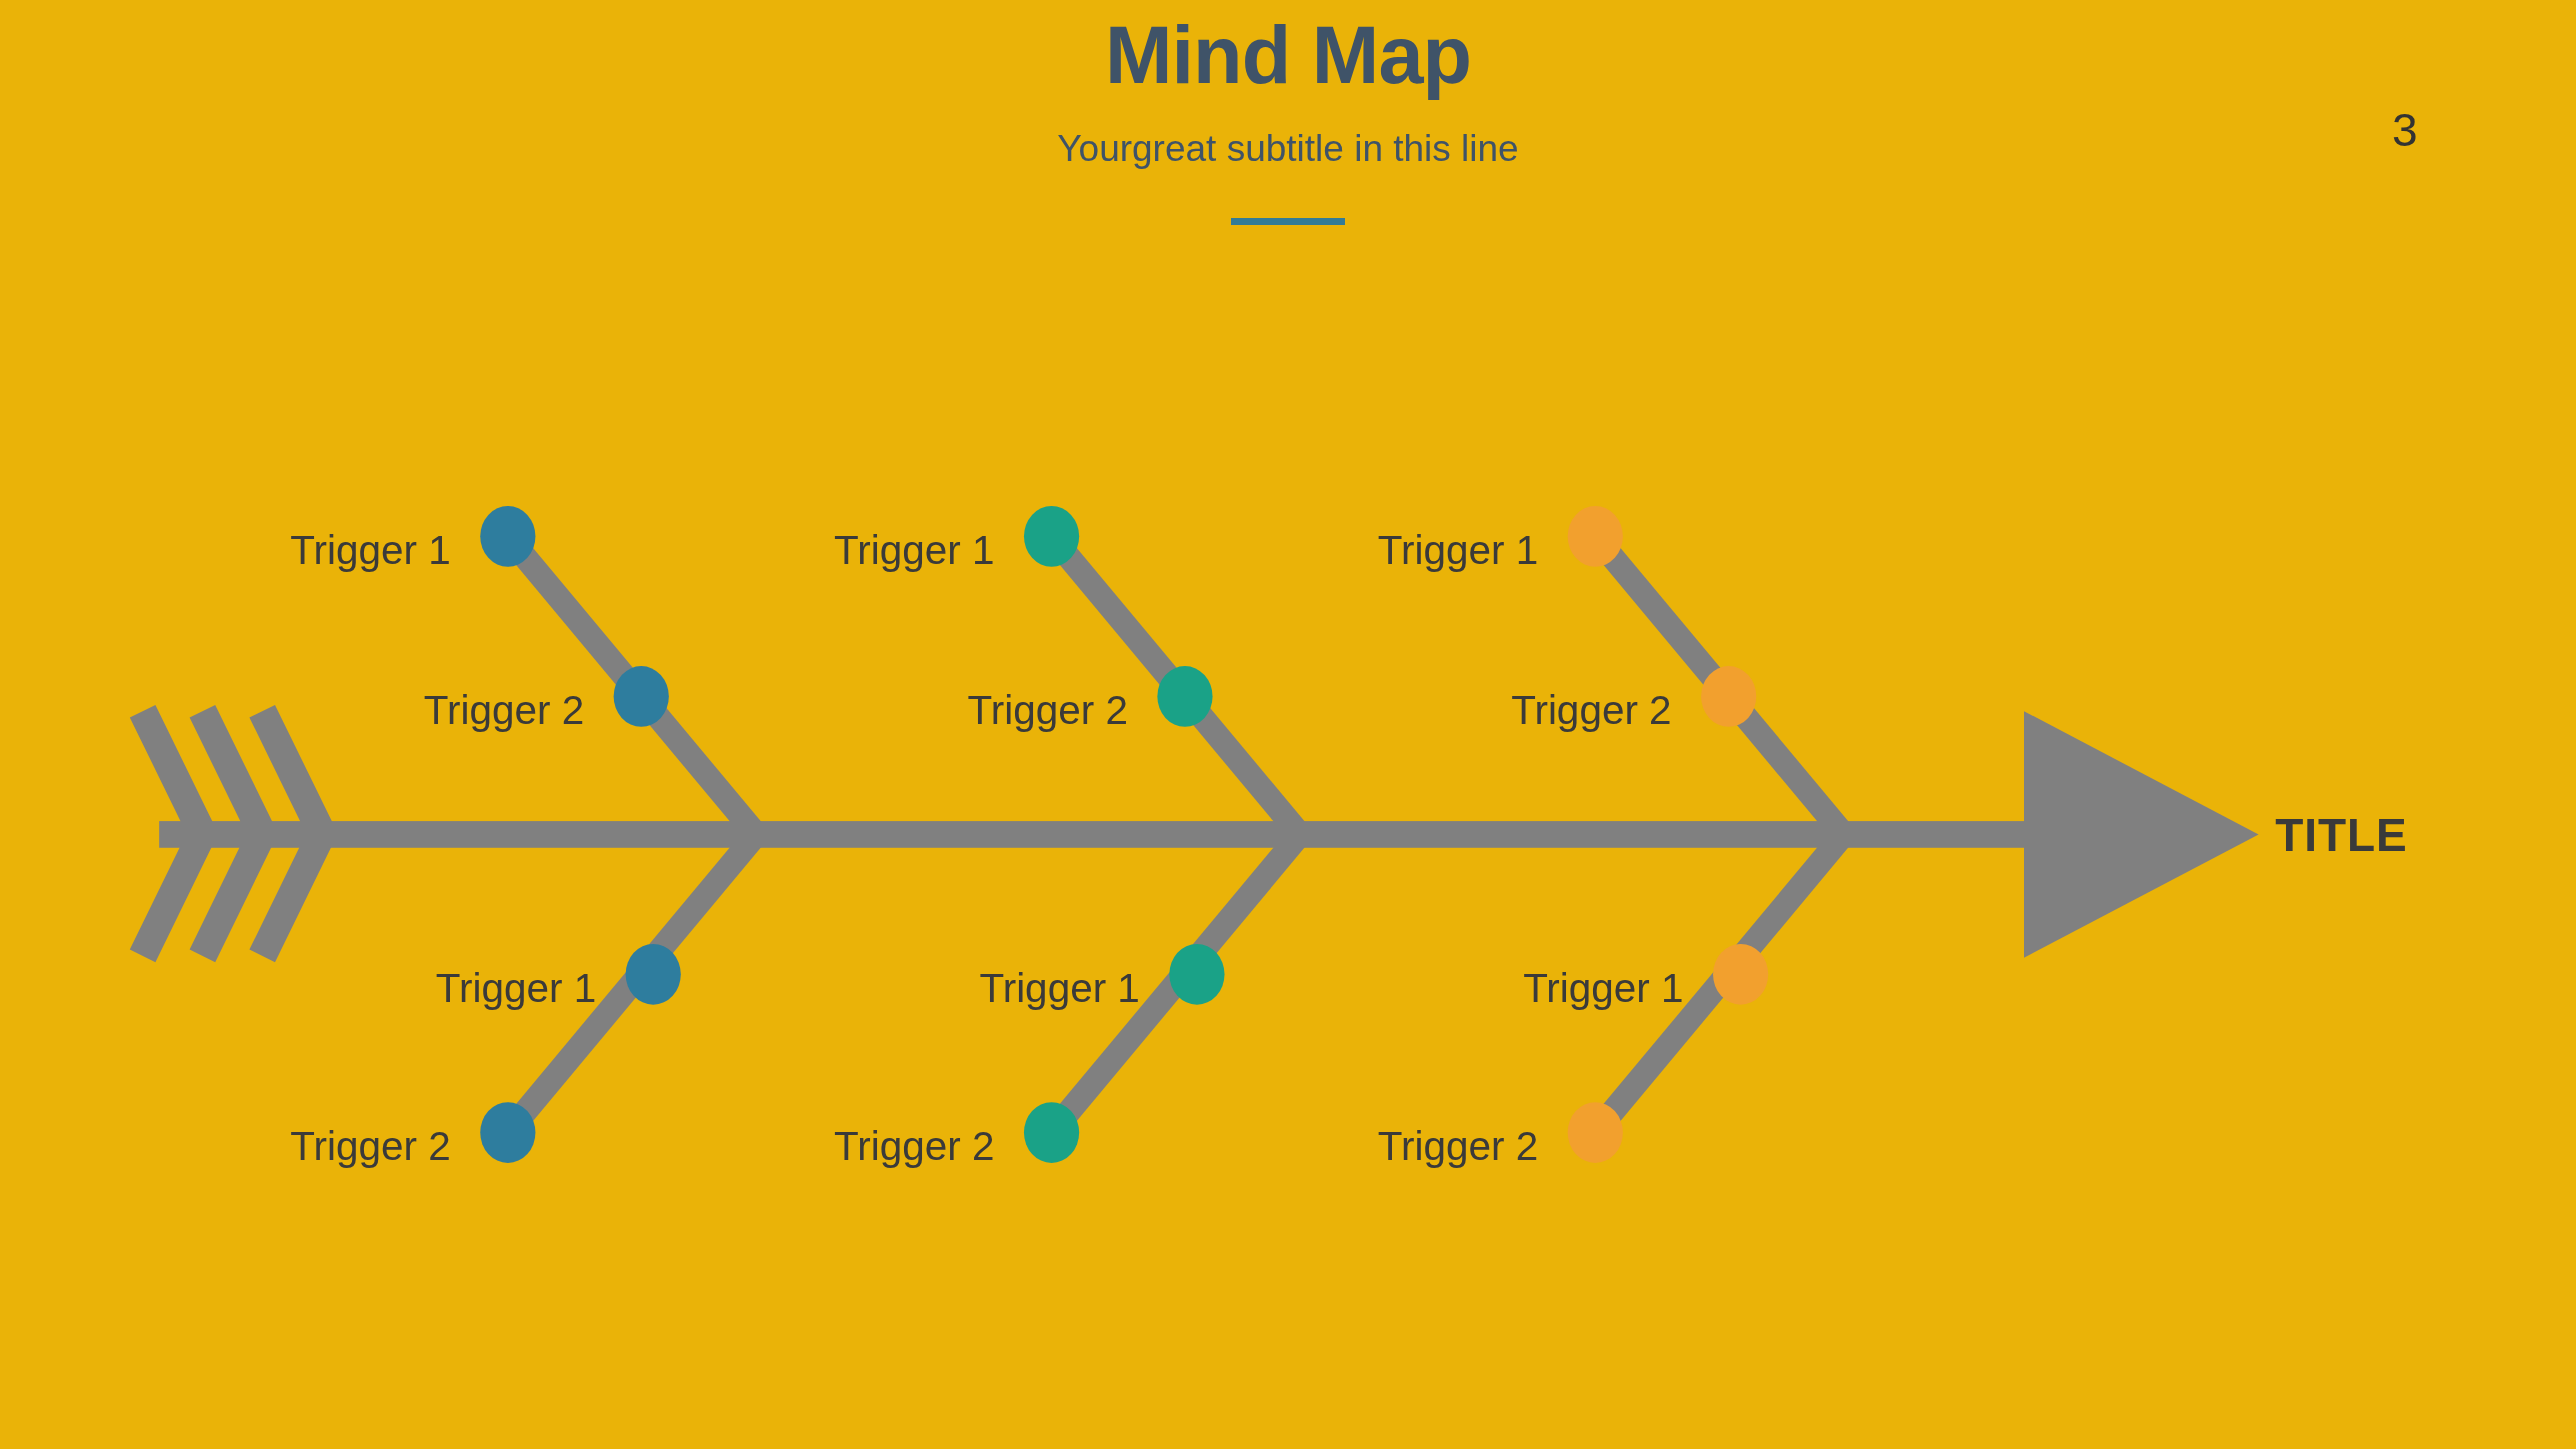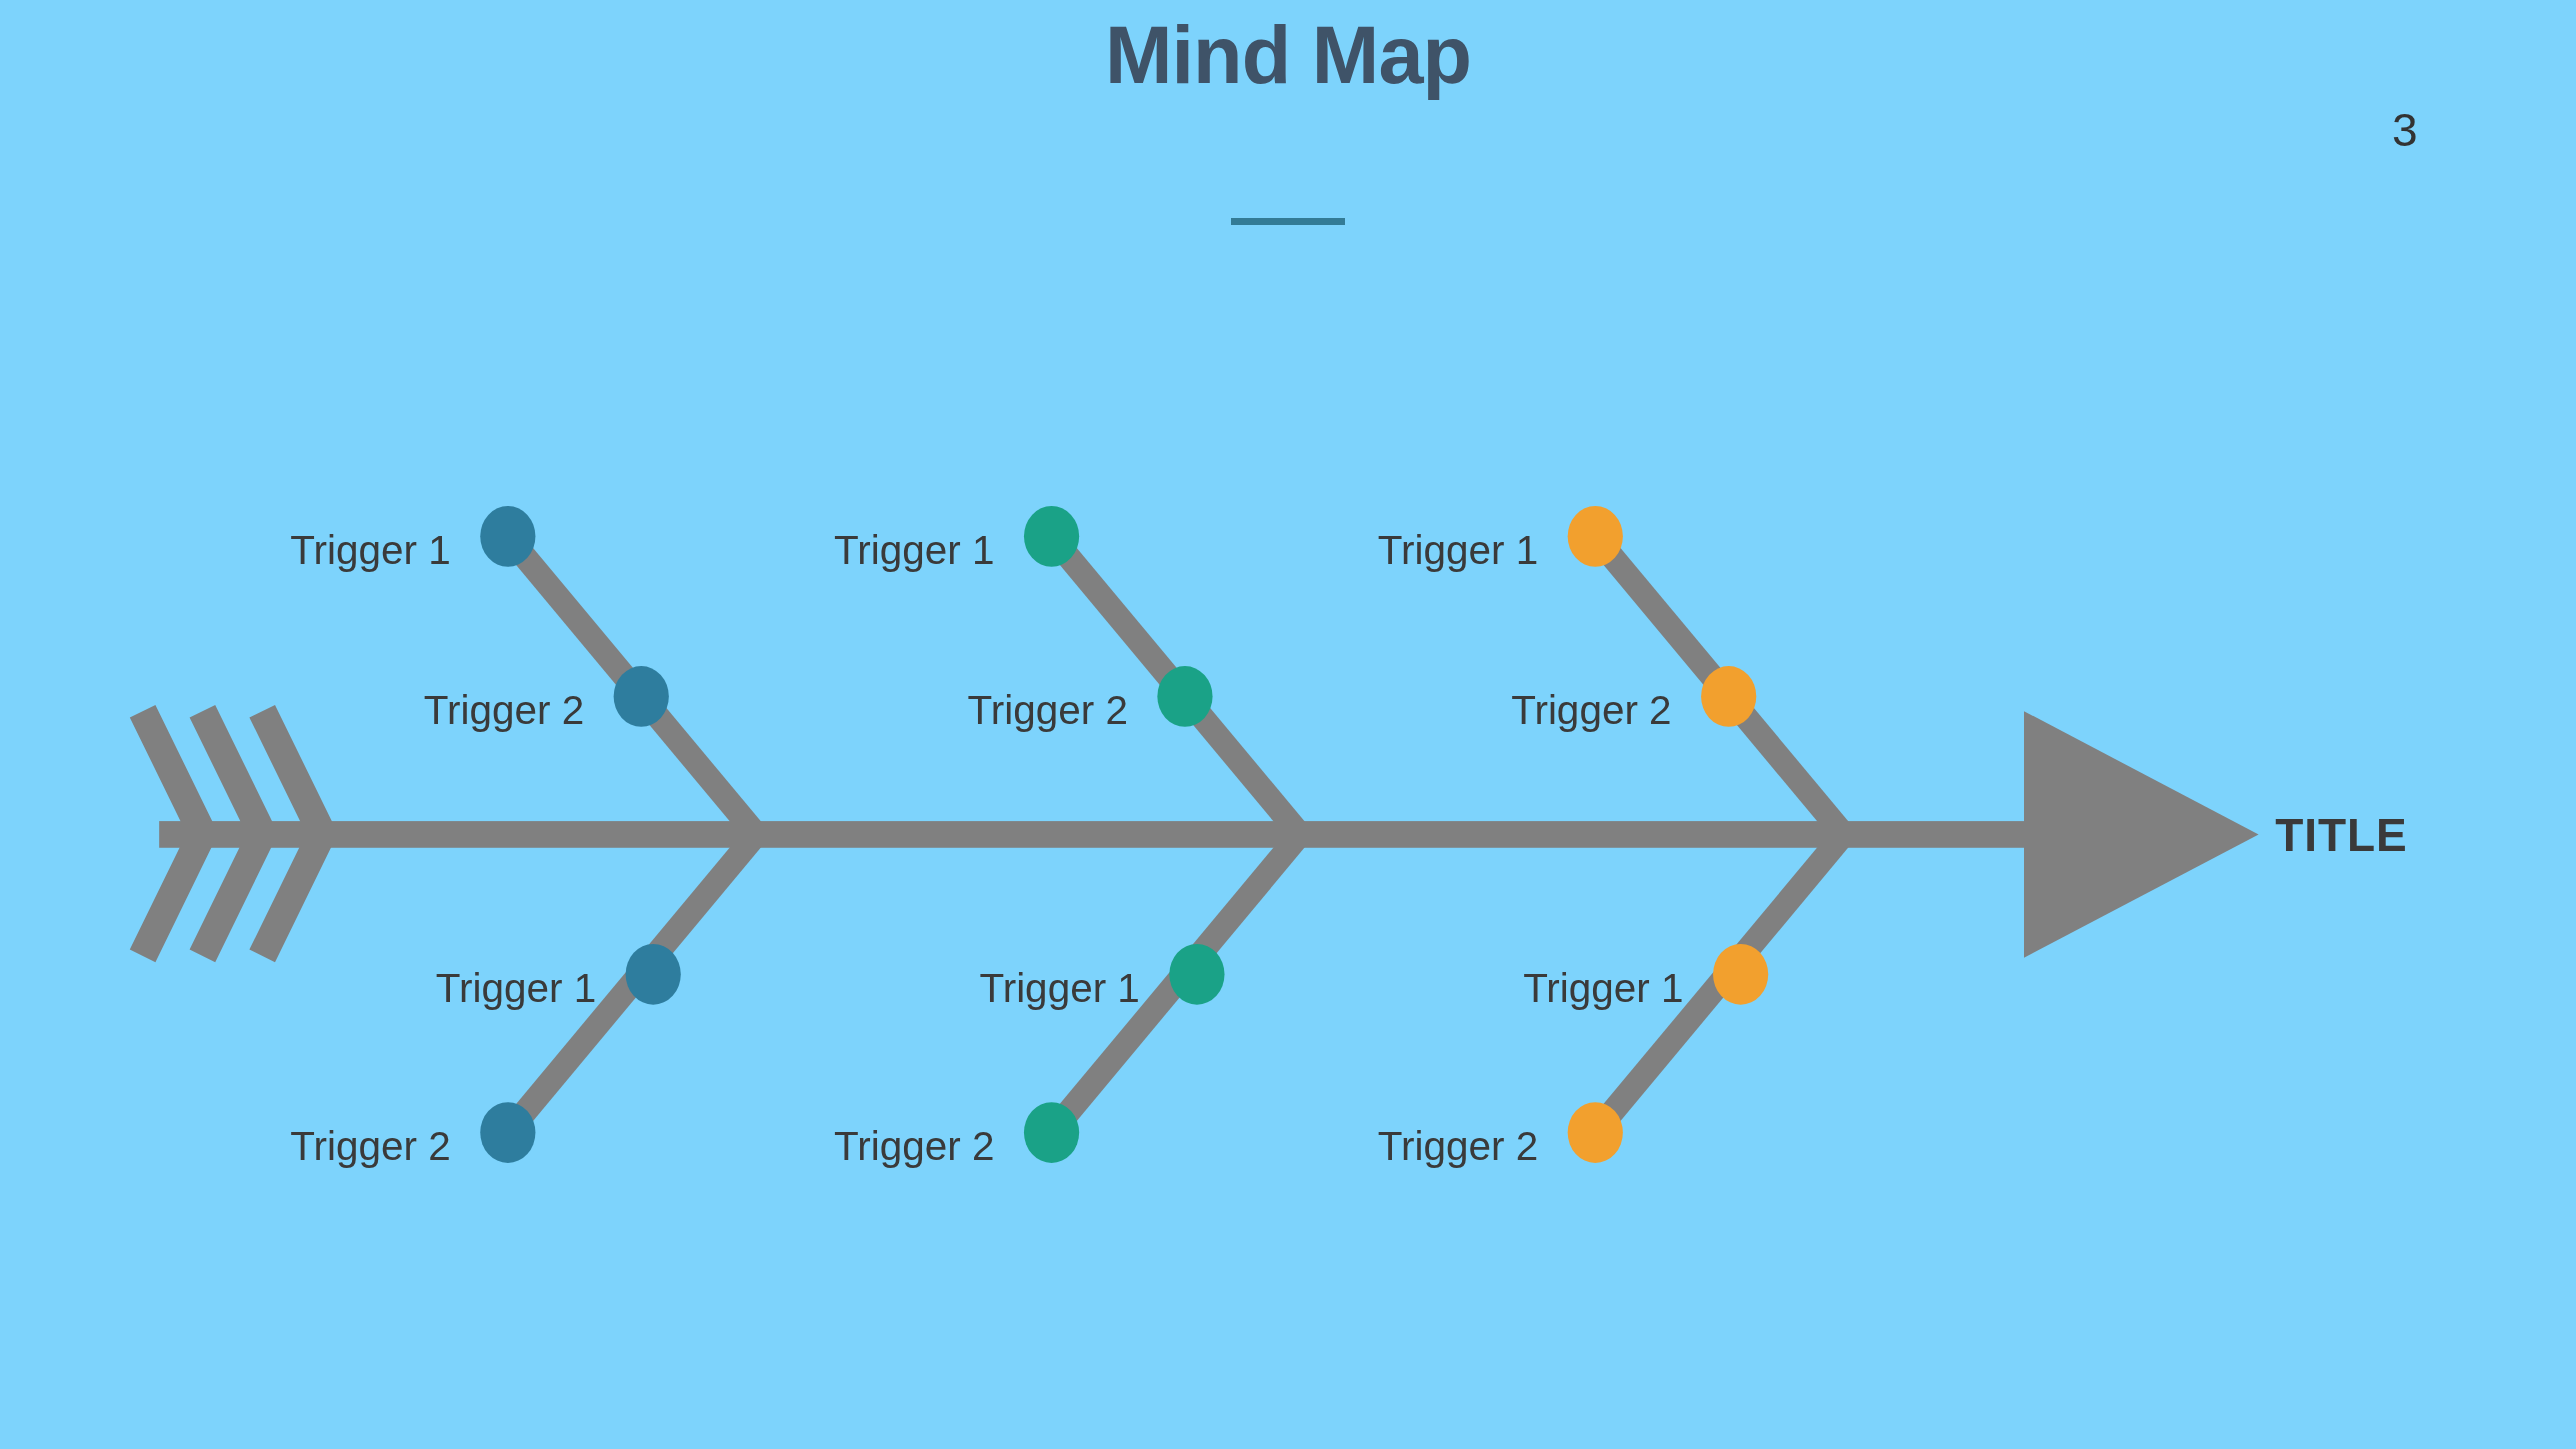--- a/index.html
+++ b/index.html
@@ -8,21 +8,21 @@
     width: 2576px;
     height: 1449px;
     background: #ffffff;
     overflow: hidden;
     font-family: "Liberation Sans", sans-serif;
   }
   .slide {
     position: relative;
     width: 2576px;
     height: 1449px;
-    background: #7dd3fc;
+    background: #eab308;
   }
   .slide-title {
     position: absolute;
     top: 11px;
     left: 0;
     width: 100%;
     text-align: center;
     font-size: 81px;
     font-weight: 700;
     letter-spacing: -0.9px;
@@ -74,20 +74,21 @@
     letter-spacing: 1px;
     fill: #3A3A3A;
   }
 </style>
 </head>
 <body>
 
 <div class="slide">
 
   <div class="slide-title">Mind Map</div>
+  <div class="slide-subtitle">Yourgreat subtitle in this line</div>
   <div class="title-divider"></div>
   <div class="page-number">3</div>
 
   <svg class="fishbone" viewBox="0 0 2800 1575" xmlns="http://www.w3.org/2000/svg">
 
     <g fill="none" stroke-width="31">
       <polyline points="155,773 220,906 155,1039" stroke="#808080"></polyline>
       <polyline points="220,773 285,906 220,1039" stroke="#808080"></polyline>
       <polyline points="285,773 350,906 285,1039" stroke="#808080"></polyline>
     </g>

